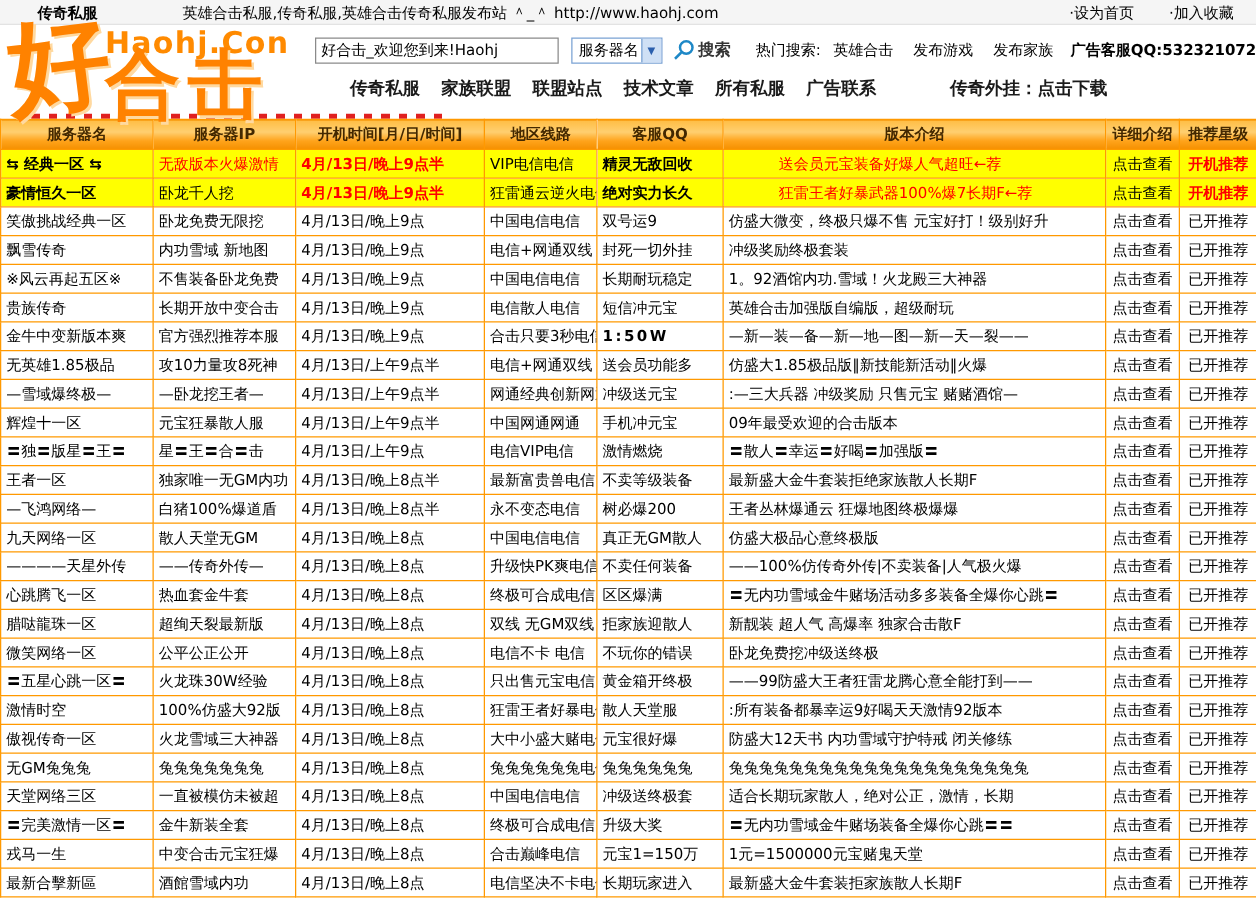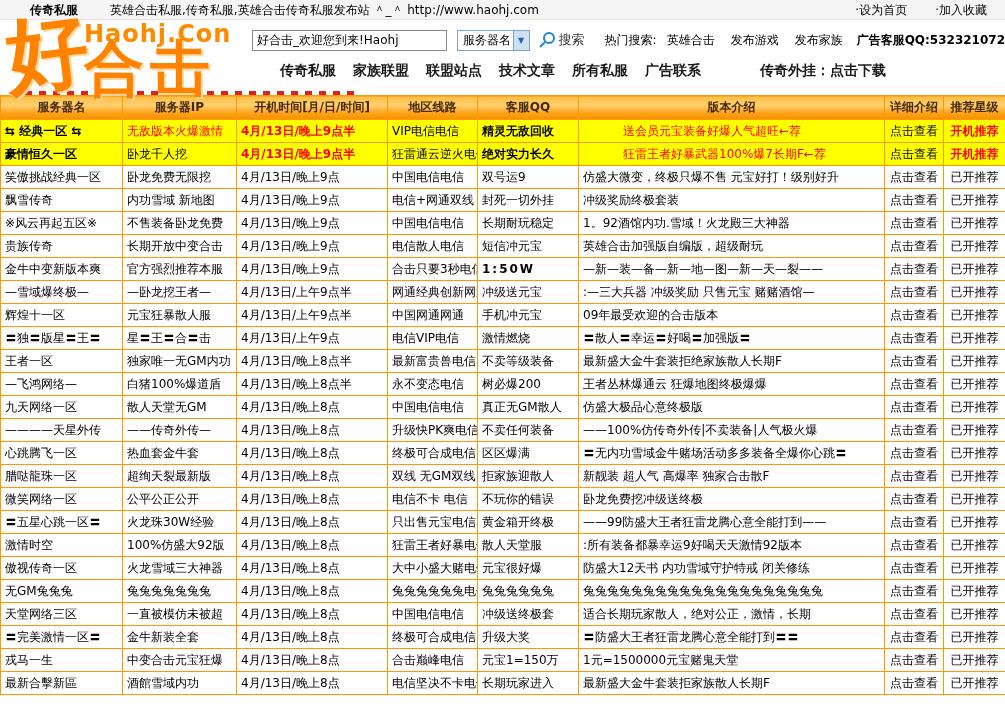--- a/index.html
+++ b/index.html
@@ -3,42 +3,42 @@
 <meta charset="utf-8">
 <style>
   * { margin:0; padding:0; box-sizing:border-box; }
   html,body { width:1005px; height:725px; overflow:hidden; background:#fff;
               font-family:"DejaVu Sans", sans-serif; }
   
   .topbar { height:20px; line-height:20px; background:#f5f5f5;
             border-bottom:1px solid #e3e3e3; font-size:12px; color:#000;
             display:flex; align-items:center; white-space:nowrap; }
   .topbar .site-tab { font-weight:bold; margin-left:30px; }
-  .topbar .bar-title { margin-left:32px; }
+  .topbar .bar-title { margin-left:68px; }
   .topbar .bar-right { margin-left:auto; margin-right:18px; display:flex; gap:28px; }
   
   .header { height:68px; position:relative; background:#fff; }
   .logo { position:absolute; left:6px; top:-6px; display:flex; align-items:flex-start; width:246px; }
   .logo-main { font-size:82px; line-height:78px; font-weight:bold; color:#FF8200;
                transform:rotate(-7deg); text-shadow:2px 2px 0 #ffd9a0; }
   .logo-right { display:flex; flex-direction:column; margin-left:-4px; margin-top:6px; }
   .logo-domain { font-size:24px; font-weight:bold; color:#FF8A00; letter-spacing:1px; }
   .logo-sub { font-size:60px; line-height:40px; font-weight:bold; color:#FF8200;
               letter-spacing:6px; text-shadow:2px 2px 0 #ffd9a0; }
   .header-right { margin-left:252px; padding-top:9px; }
   .search-row { display:flex; align-items:center; height:22px; font-size:12px; white-space:nowrap; }
   .search-input { width:204px; height:21px; border:1px solid #8a8a8a; padding:0 4px;
                   font-size:12px; font-family:"DejaVu Sans", sans-serif; color:#000; }
   .server-select { width:76px; height:21px; border:1px solid #7AA2D4; margin-left:10px;
                    display:flex; align-items:center; background:#fff; cursor:default; }
   .server-select .sel-text { flex:1; padding-left:5px; }
   .select-arrow { width:16px; height:19px; background:#cfe0f5; border-left:1px solid #7AA2D4;
                   color:#2B5FAD; font-size:8px; display:flex; align-items:center; justify-content:center; }
   .search-icon { margin-left:8px; display:flex; align-items:center; }
-  .search-label { font-weight:normal; font-size:13px; color:#333; margin-left:2px; }
+  .search-label { font-weight:bold; font-size:13px; color:#333; margin-left:2px; }
   .hot-label { margin-left:20px; }
   .hot-links { display:flex; gap:16px; margin-left:10px; }
   .hot-links span { cursor:pointer; }
   .qq-contact { font-weight:bold; margin-left:14px; }
   .nav-row { margin-top:11px; margin-left:28px; display:flex; gap:17px;
              font-size:14px; font-weight:bold; color:#1a1a1a; white-space:nowrap; }
   .nav-row span { cursor:pointer; }
   .nav-extra { margin-left:42px; }
   
   .notice-strip { height:7px; width:330px; margin-left:25px; overflow:hidden;
@@ -206,20 +206,30 @@
         <td class="c-name">金牛中变新版本爽</td>
         <td class="c-ip">官方强烈推荐本服</td>
         <td class="c-time">4月/13日/晚上9点</td>
         <td class="c-line">合击只要3秒电信</td>
         <td class="c-qq qq-big">1:50W</td>
         <td class="c-desc">—新—装—备—新—地—图—新—天—裂——</td>
         <td class="c-detail">点击查看</td>
         <td class="c-star">已开推荐</td>
       </tr>
       <tr>
+        <td class="c-name">无英雄1.85极品</td>
+        <td class="c-ip">攻10力量攻8死神</td>
+        <td class="c-time">4月/13日/上午9点半</td>
+        <td class="c-line">电信+网通双线</td>
+        <td class="c-qq">送会员功能多</td>
+        <td class="c-desc">仿盛大1.85极品版‖新技能新活动‖火爆</td>
+        <td class="c-detail">点击查看</td>
+        <td class="c-star">已开推荐</td>
+      </tr>
+      <tr>
         <td class="c-name">—雪域爆终极—</td>
         <td class="c-ip">—卧龙挖王者—</td>
         <td class="c-time">4月/13日/上午9点半</td>
         <td class="c-line">网通经典创新网通</td>
         <td class="c-qq">冲级送元宝</td>
         <td class="c-desc">:—三大兵器 冲级奖励 只售元宝 赌赌酒馆—</td>
         <td class="c-detail">点击查看</td>
         <td class="c-star">已开推荐</td>
       </tr>
       <tr>
@@ -361,21 +371,21 @@
         <td class="c-desc">适合长期玩家散人，绝对公正，激情，长期</td>
         <td class="c-detail">点击查看</td>
         <td class="c-star">已开推荐</td>
       </tr>
       <tr>
         <td class="c-name">〓完美激情一区〓</td>
         <td class="c-ip">金牛新装全套</td>
         <td class="c-time">4月/13日/晚上8点</td>
         <td class="c-line">终极可合成电信</td>
         <td class="c-qq">升级大奖</td>
-        <td class="c-desc">〓防盛大王者狂雷龙腾心意全能打到〓〓</td>
+        <td class="c-desc">〓无内功雪域金牛赌场装备全爆你心跳〓〓</td>
         <td class="c-detail">点击查看</td>
         <td class="c-star">已开推荐</td>
       </tr>
       <tr>
         <td class="c-name">戎马一生</td>
         <td class="c-ip">中变合击元宝狂爆</td>
         <td class="c-time">4月/13日/晚上8点</td>
         <td class="c-line">合击巅峰电信</td>
         <td class="c-qq">元宝1=150万</td>
         <td class="c-desc">1元=1500000元宝赌鬼天堂</td>

